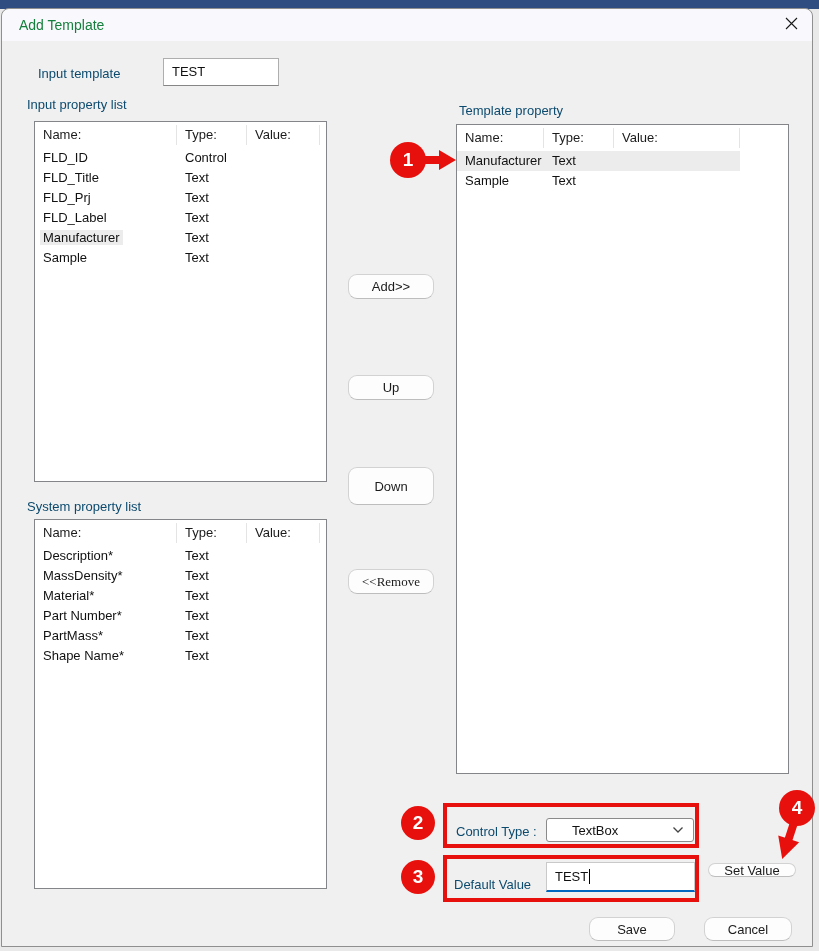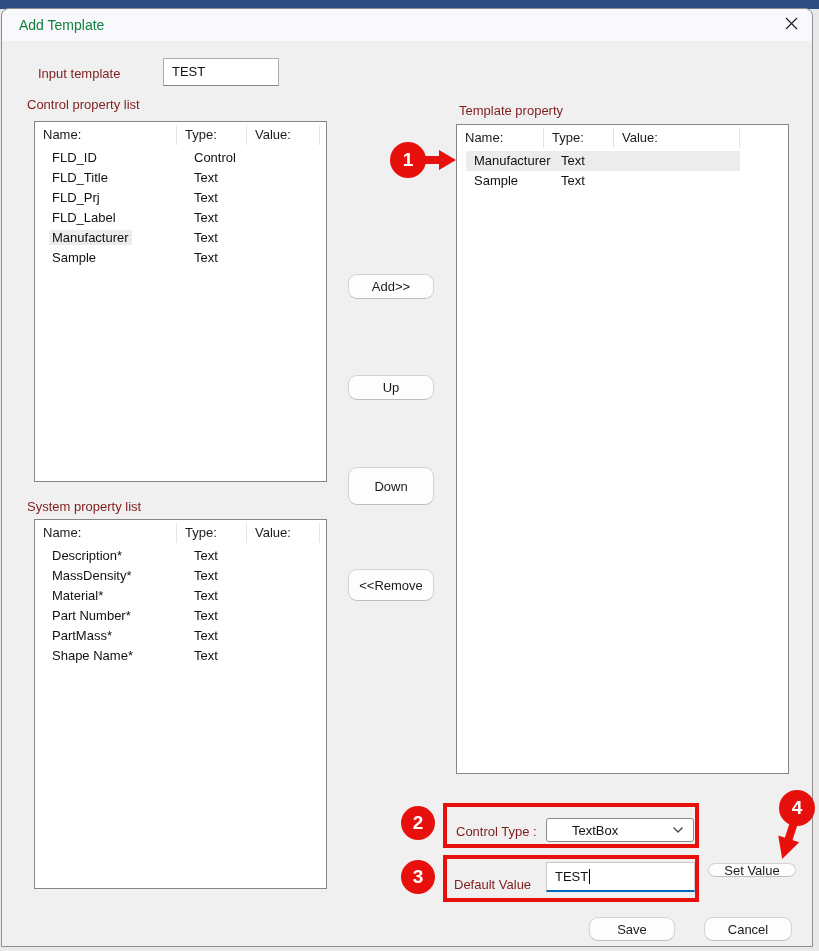--- a/index.html
+++ b/index.html
@@ -4,31 +4,31 @@
 <style>
   html,body{margin:0;padding:0;}
   body{font-family:"Liberation Sans", sans-serif; background:#e9e9e9;}
   #screen{position:relative; width:819px; height:951px; overflow:hidden; background:#e9e9e9;}
   #bg-strip{position:absolute; left:0; top:0; width:819px; height:9px; background:#2f4d80;}
   #dialog{position:absolute; left:1px; top:8px; width:812px; height:939px; background:#f0f0f0;
           border:1px solid #8f8f8f; border-radius:8px 8px 0 0; box-sizing:border-box; overflow:hidden;}
   .titlebar{position:absolute; left:0; top:0; width:100%; height:32px; background:#f9f8fc; border-radius:8px 8px 0 0;}
   .title{position:absolute; left:17px; top:0; line-height:32px; font-size:14px; color:#15803d;}
   .closebtn{position:absolute; right:6px; top:3px; width:30px; height:26px; display:flex; align-items:center; justify-content:center; cursor:default;}
-  label,.lbl{font-size:13px; color:#7f1d1d;}
+  label,.lbl{font-size:13px; color:#0c4a6e;}
   .lbl{position:absolute; white-space:nowrap;}
 
   .textfield{position:absolute; background:#fff; border:1px solid #aeaeae; border-bottom-color:#868686; box-sizing:border-box; font-size:13px; color:#111;}
   .textfield .val{display:inline-block; padding-left:8px;}
 
   .listbox{position:absolute; background:#fff; border:1px solid #848589; box-sizing:border-box; overflow:hidden;}
   .lv-header{display:flex; height:26px; line-height:26px; font-size:13px; color:#1b1b1b;}
   .lv-header .col{border-right:1px solid #e4e4e4; height:20px; margin-top:3px; line-height:20px;}
   .lv-rows{font-size:13px; color:#111;}
-  .lv-row{display:flex; height:20px; line-height:20px; white-space:nowrap;margin-left:9px;}
+  .lv-row{display:flex; height:20px; line-height:20px; white-space:nowrap;}
   .col{flex:0 0 auto; padding-left:8px; box-sizing:border-box; overflow:hidden;}
   .list-std .c1{width:142px}.list-std .c2{width:70px}.list-std .c3{width:73px}
   .list-tpl .c1{width:87px}.list-tpl .c2{width:70px}.list-tpl .c3{width:126px}
   .row-sel{background:#ececec;}
   .cell-sel{background:#ececec; padding:0 3px; margin-left:-3px;}
 
   .btn{position:absolute; background:#fdfdfd; border:1px solid #d2d2d2; border-bottom-color:#bdbdbd; border-radius:9px;
        font-size:13px; color:#1b1b1b; display:flex; align-items:center; justify-content:center; box-sizing:border-box; cursor:default; font-family:"Liberation Sans",sans-serif;}
 
   .combo{position:absolute; background:#fff; border:1px solid #8a8a8a; border-radius:3px; box-sizing:border-box;
@@ -63,21 +63,21 @@
             </svg>
         </span>
       </div>
     </div>
 
     <div class="lbl" style="left:36px; top:57px;">Input template</div>
     <div class="textfield" style="left:161px; top:49px; width:116px; height:28px; line-height:26px;">
       <span class="val">TEST</span>
     </div>
 
-    <div class="lbl" style="left:25px; top:88px;">Control property list</div>
+    <div class="lbl" style="left:25px; top:88px;">Input property list</div>
     <div class="listbox list-std" style="left:32px; top:112px; width:293px; height:361px;">
       <div class="lv-header">
         <span class="col c1">Name:</span>
         <span class="col c2">Type:</span>
         <span class="col c3">Value:</span>
       </div>
       <div class="lv-rows">
           <div class="lv-row">
             <span class="col c1">FLD_ID</span>
             <span class="col c2">Control</span>
@@ -169,21 +169,21 @@
             <span class="col c1">Sample</span>
             <span class="col c2">Text</span>
             <span class="col c3"></span>
           </div>
         </div>
     </div>
 
     <div class="btn" style="left:346px; top:265px; width:86px; height:25px;">Add&gt;&gt;</div>
     <div class="btn" style="left:346px; top:366px; width:86px; height:25px;">Up</div>
     <div class="btn" style="left:346px; top:458px; width:86px; height:38px;">Down</div>
-    <div class="btn" style="left:346px; top:560px; width:86px; height:32px;">&lt;&lt;Remove</div>
+    <div class="btn" style="left:346px; top:560px; width:86px; height:25px;font-family:Liberation Serif, serif;">&lt;&lt;Remove</div>
 
     <div class="lbl" style="left:454px; top:815px;">Control Type :</div>
     <div class="combo" style="left:544px; top:809px; width:148px; height:24px;">
       <span class="val">TextBox</span>
       <span class="chev">
         <svg width="12" height="8" viewBox="0 0 12 8">
             <path d="M1.5 1.5 L6 6 L10.5 1.5" stroke="#444" stroke-width="1.3" fill="none"></path>
           </svg>
       </span>
     </div>

